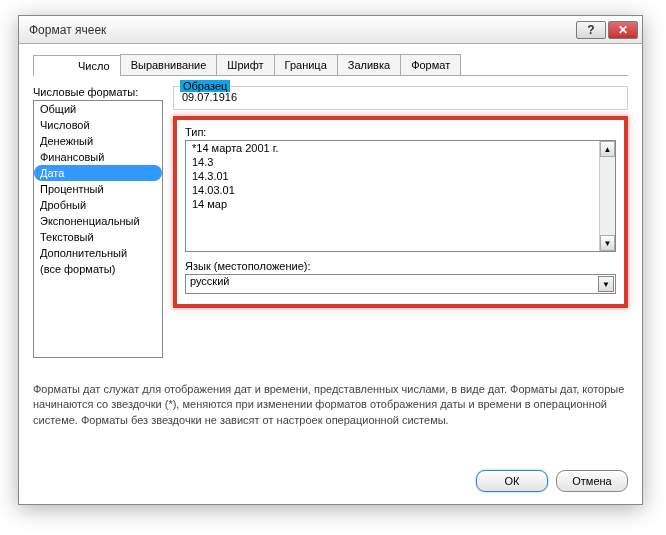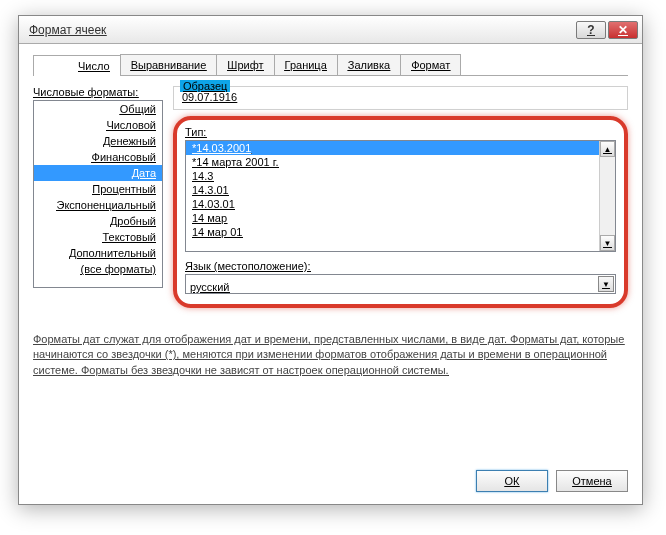--- a/index.html
+++ b/index.html
@@ -1,48 +1,48 @@
 <!DOCTYPE html>
 <html><head>
 <meta charset="utf-8">
 <style>
-* { box-sizing: border-box; margin: 0; padding: 0; font-family: "Segoe UI", Tahoma, sans-serif; font-size: 11px; text-decoration: underline; }
+* { box-sizing: border-box; margin: 0; padding: 0; font-family: "Segoe UI", Tahoma, sans-serif; font-size: 11px; }
 body { background: #fff; width: 666px; height: 535px; position: relative; }
 .outer { position: absolute; left: 18px; top: 15px; width: 625px; height: 490px; border: 1px solid #888; background: #fff; box-shadow: 0 4px 20px rgba(0,0,0,0.3); }
 .titlebar { height: 28px; background: linear-gradient(#fff, #e8e8e8); border-bottom: 1px solid #aaa; display: flex; align-items: center; padding: 0 4px 0 10px; }
 .title-text { flex: 1; color: #333; font-size: 12px; }
 .btn-hlp, .btn-close { width: 30px; height: 18px; margin-left: 2px; border: 1px solid #7a7a7a; border-radius: 2px; display: flex; align-items: center; justify-content: center; font-weight: bold; font-size: 12px; }
 .btn-hlp { background: linear-gradient(#f8f8f8,#d8d8d8); color: #333; }
 .btn-close { background: linear-gradient(#e07070,#c83030); color: #fff; }
 .pane { padding: 10px 14px 12px 14px; }
 .tabs { display: flex; border-bottom: 1px solid #aaa; margin-bottom: 10px; }
 .tab { padding: 4px 10px; border: 1px solid #aaa; border-bottom: none; margin-right: -1px; background: #f4f4f4; cursor: pointer; }
 .tab.active { background: #fff; position: relative; top: 1px; padding-left: 44px; }
 .body-row { display: flex; gap: 10px; }
 .left-col { width: 130px; }
 .label-sm { margin-bottom: 2px; display: block; }
-.cat-box { height: 188px; border: 1px solid #828790; overflow-y: auto; background: #fff; text-align: right; }
+.cat-box { height: 258px; border: 1px solid #828790; overflow-y: auto; background: #fff; }
 .cat-item { padding: 2px 6px; cursor: pointer; white-space: nowrap; }
-.cat-item.sel { background: #3399ff; color: #fff; }
+.cat-item.sel { background: #3399ff; color: #fff; border-radius: 8px; }
 .right-col { flex: 1; position: relative; }
 .sample-box { border: 1px solid #d0d0d0; padding: 4px 8px 6px 8px; margin-bottom: 6px; position: relative; }
 .sample-lg { position: absolute; top: -7px; left: 6px; background: #0ea5e9; padding: 0 3px; }
-.highlight-wrap { border: 4px solid #d93a2b; border-radius: 18px; padding: 6px 8px 10px 8px; box-shadow: 0 0 6px rgba(217,58,43,0.5); }
+.highlight-wrap { border: 4px solid #d93a2b; border-radius: 0; padding: 6px 8px 10px 8px; box-shadow: 0 0 6px rgba(217,58,43,0.5); }
 .type-box { height: 112px; border: 1px solid #828790; background: #fff; position: relative; margin-bottom: 8px; display: flex; }
 .type-list { flex: 1; overflow: hidden; }
 .type-item { padding: 1px 6px; cursor: pointer; }
 .type-item.sel { background: #3399ff; color: #fff; }
 .sb { width: 16px; background: #f0f0f0; border-left: 1px solid #ccc; display: flex; flex-direction: column; }
 .sb-btn { height: 16px; background: linear-gradient(#fdfdfd,#ddd); border: 1px solid #aaa; font-size: 8px; display: flex; align-items: center; justify-content: center; cursor: pointer; }
 .sb-track { flex: 1; }
-.locale-sel { width: 100%; height: 20px; border: 1px solid #828790; background: #fff; display: flex; align-items: flex-end; padding: 0 4px; position: relative; }
+.locale-sel { width: 100%; height: 20px; border: 1px solid #828790; background: #fff; display: flex; align-items: flex-start; padding: 0 4px; position: relative; }
 .locale-sel .dd { position: absolute; right: 1px; top: 1px; width: 16px; height: 16px; border: 1px solid #888; background: linear-gradient(#f8f8f8,#ddd); display: flex; align-items: center; justify-content: center; font-size: 8px; }
 .desc { clear: both; margin-top: 24px; color: #444; line-height: 1.4; }
 .footer { position: absolute; bottom: 12px; right: 14px; display: flex; gap: 8px; }
-.fbtn { min-width: 72px; height: 22px; border: 1px solid #888; background: linear-gradient(#fdfdfd,#e5e5e5); border-radius: 0; cursor: pointer; display: flex; align-items: center; justify-content: center; }
+.fbtn { min-width: 72px; height: 22px; border: 1px solid #888; background: linear-gradient(#fdfdfd,#e5e5e5); border-radius: 9px; cursor: pointer; display: flex; align-items: center; justify-content: center; }
 .fbtn.ok { border: 1px solid #3c7fb1; box-shadow: 0 0 2px #6bb4e8; }
 </style>
 </head>
 <body>
 
 <div class="outer">
   <div class="titlebar">
     <span class="title-text">Формат ячеек</span>
     <div class="btn-hlp">?</div>
     <div class="btn-close">✕</div>
@@ -59,43 +59,41 @@
     <div class="body-row">
       <div class="left-col">
         <span class="label-sm">Числовые форматы:</span>
         <div class="cat-box">
           <div class="cat-item">Общий</div>
           <div class="cat-item">Числовой</div>
           <div class="cat-item">Денежный</div>
           <div class="cat-item">Финансовый</div>
           <div class="cat-item sel">Дата</div>
           <div class="cat-item">Процентный</div>
+          <div class="cat-item">Дробный</div>
           <div class="cat-item">Экспоненциальный</div>
-          <div class="cat-item">Дробный</div>
           <div class="cat-item">Текстовый</div>
           <div class="cat-item">Дополнительный</div>
           <div class="cat-item">(все форматы)</div>
         </div>
       </div>
       <div class="right-col">
         <div class="sample-box">
           <span class="sample-lg">Образец</span>
           <div>09.07.1916</div>
         </div>
         <div class="highlight-wrap">
           <span class="label-sm">Тип:</span>
           <div class="type-box">
             <div class="type-list">
-              <div class="type-item sel">*14.03.2001</div>
               <div class="type-item">*14 марта 2001 г.</div>
               <div class="type-item">14.3</div>
               <div class="type-item">14.3.01</div>
               <div class="type-item">14.03.01</div>
               <div class="type-item">14 мар</div>
-              <div class="type-item">14 мар 01</div>
             </div>
             <div class="sb">
               <div class="sb-btn">▲</div>
               <div class="sb-track"></div>
               <div class="sb-btn">▼</div>
             </div>
           </div>
           <span class="label-sm">Язык (местоположение):</span>
           <div class="locale-sel">
             <span>русский</span>

